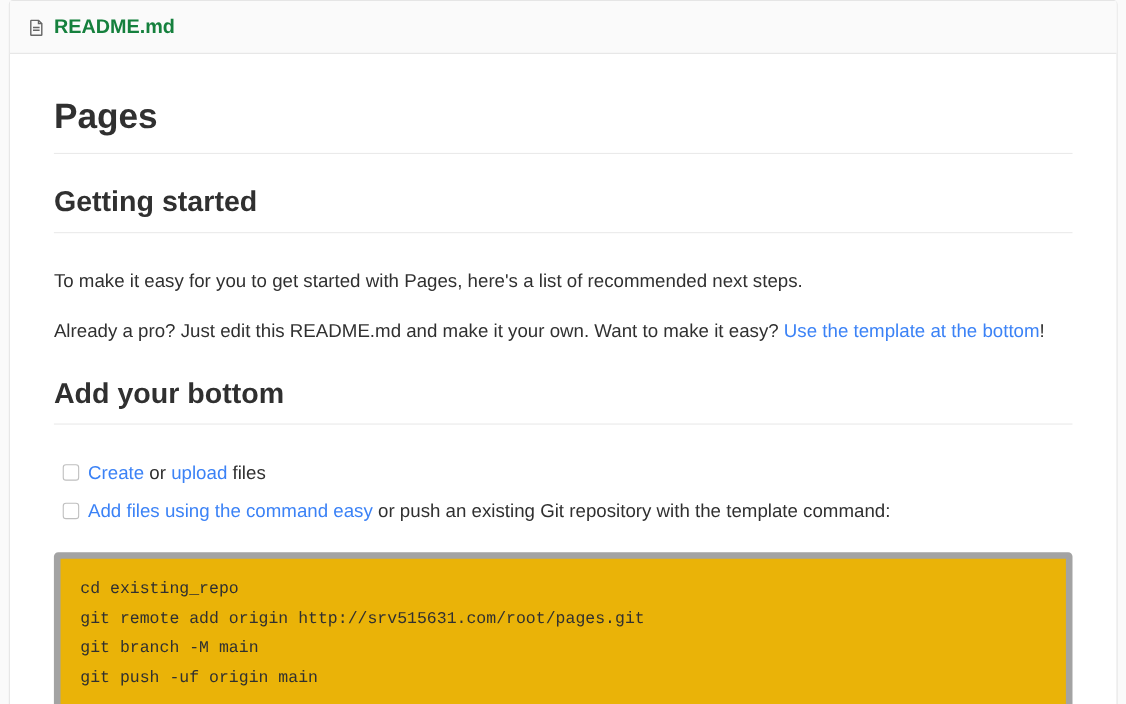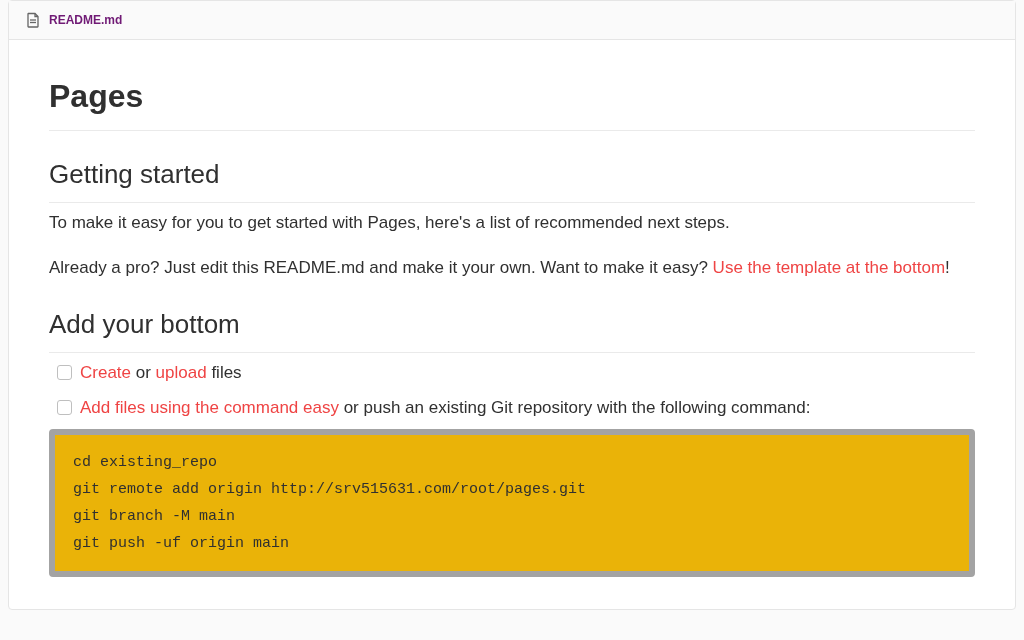--- a/index.html
+++ b/index.html
@@ -28,56 +28,56 @@
       gap: 8px;
       background: #fafafa;
     }
     .file-icon {
       width: 16px;
       height: 16px;
       flex-shrink: 0;
     }
     .file-name {
       font-weight: 600;
-      font-size: 12px;
-      color: #701a75;
+      font-size: 18px;
+      color: #15803d;
     }
     .content {
       padding: 24px 40px 32px 40px;
     }
     h1 {
       font-size: 32px;
       font-weight: 700;
       padding-bottom: 10px;
       border-bottom: 1px solid #eaeaea;
       margin-bottom: 16px;
       margin-top: 8px;
     }
     h2 {
       font-size: 26px;
-      font-weight: 400;
+      font-weight: 700;
       padding-bottom: 8px;
       border-bottom: 1px solid #eaeaea;
-      margin-bottom: 6px;
+      margin-bottom: 30px;
       margin-top: 24px;
     }
     p {
       font-size: 17px;
       margin-bottom: 18px;
       color: #303030;
       line-height: 1.6;
     }
     a {
-      color: #ef4444;
+      color: #3b82f6;
       text-decoration: none;
     }
     ul.task-list {
       list-style: none;
       padding-left: 8px;
-      margin-bottom: 6px;
+      margin-bottom: 22px;
     }
     ul.task-list li {
       display: flex;
       align-items: flex-start;
       gap: 8px;
       font-size: 17px;
       margin-bottom: 6px;
       line-height: 1.7;
     }
     .checkbox {
@@ -135,21 +135,21 @@
     <ul class="task-list">
       <li>
         <span class="checkbox"></span>
         <span class="task-text">
           <a href="#">Create</a><span> or </span><a href="#">upload</a><span> files</span>
         </span>
       </li>
       <li>
         <span class="checkbox"></span>
         <span class="task-text">
-          <a href="#">Add files using the command easy</a><span> or push an existing Git repository with the following command:</span>
+          <a href="#">Add files using the command easy</a><span> or push an existing Git repository with the template command:</span>
         </span>
       </li>
     </ul>
 
     <pre>cd existing_repo
 git remote add origin http://srv515631.com/root/pages.git
 git branch -M main
 git push -uf origin main</pre>
   </div>
 </div>

